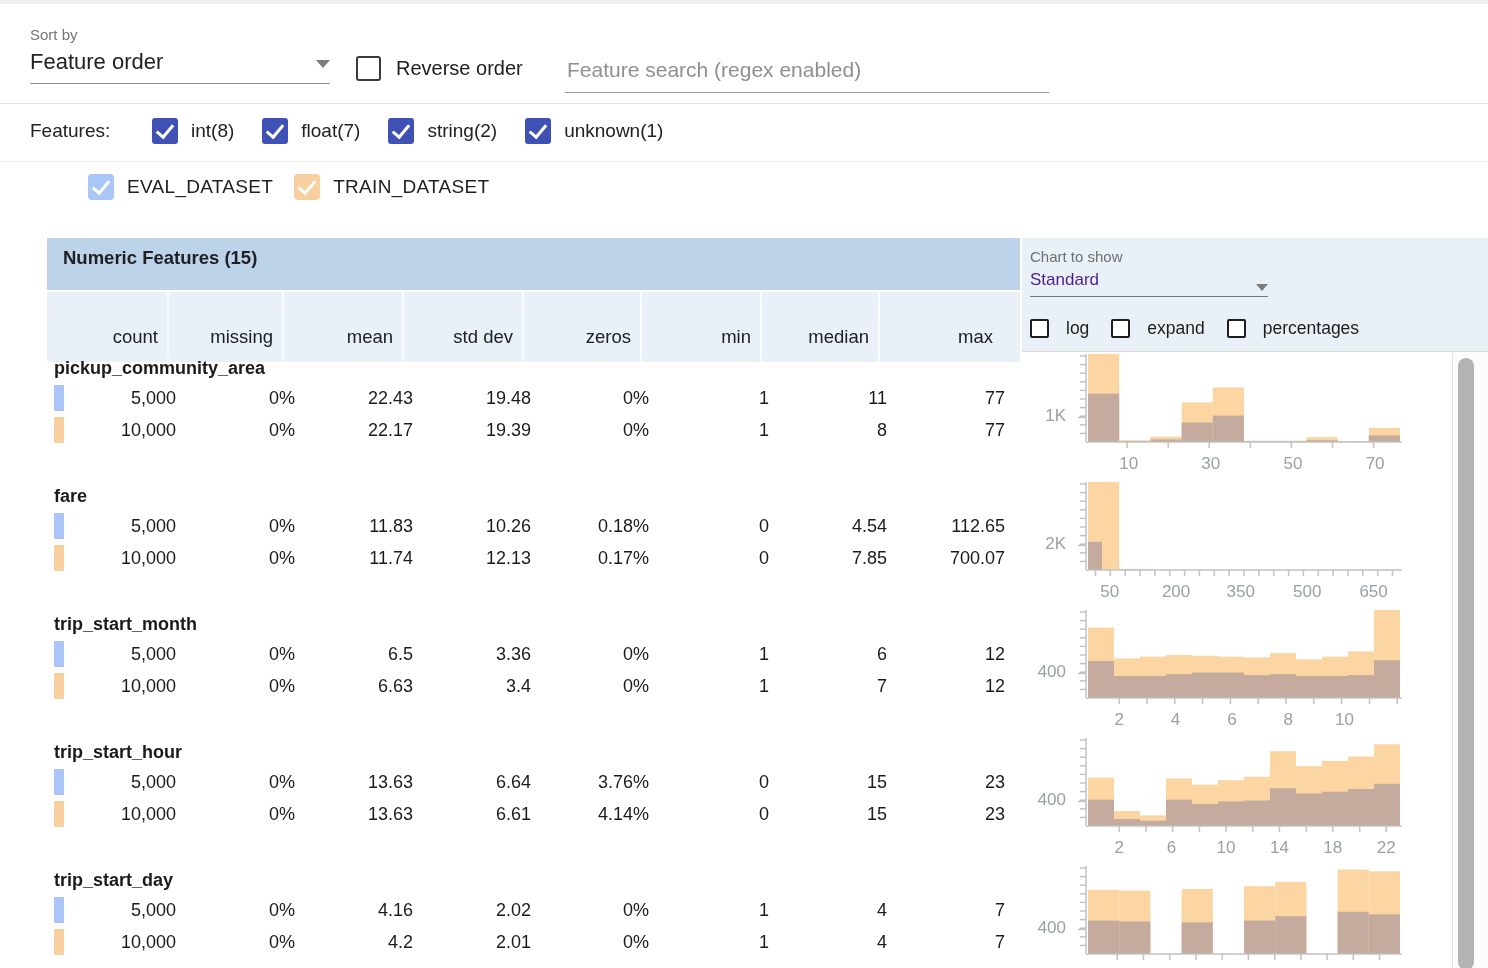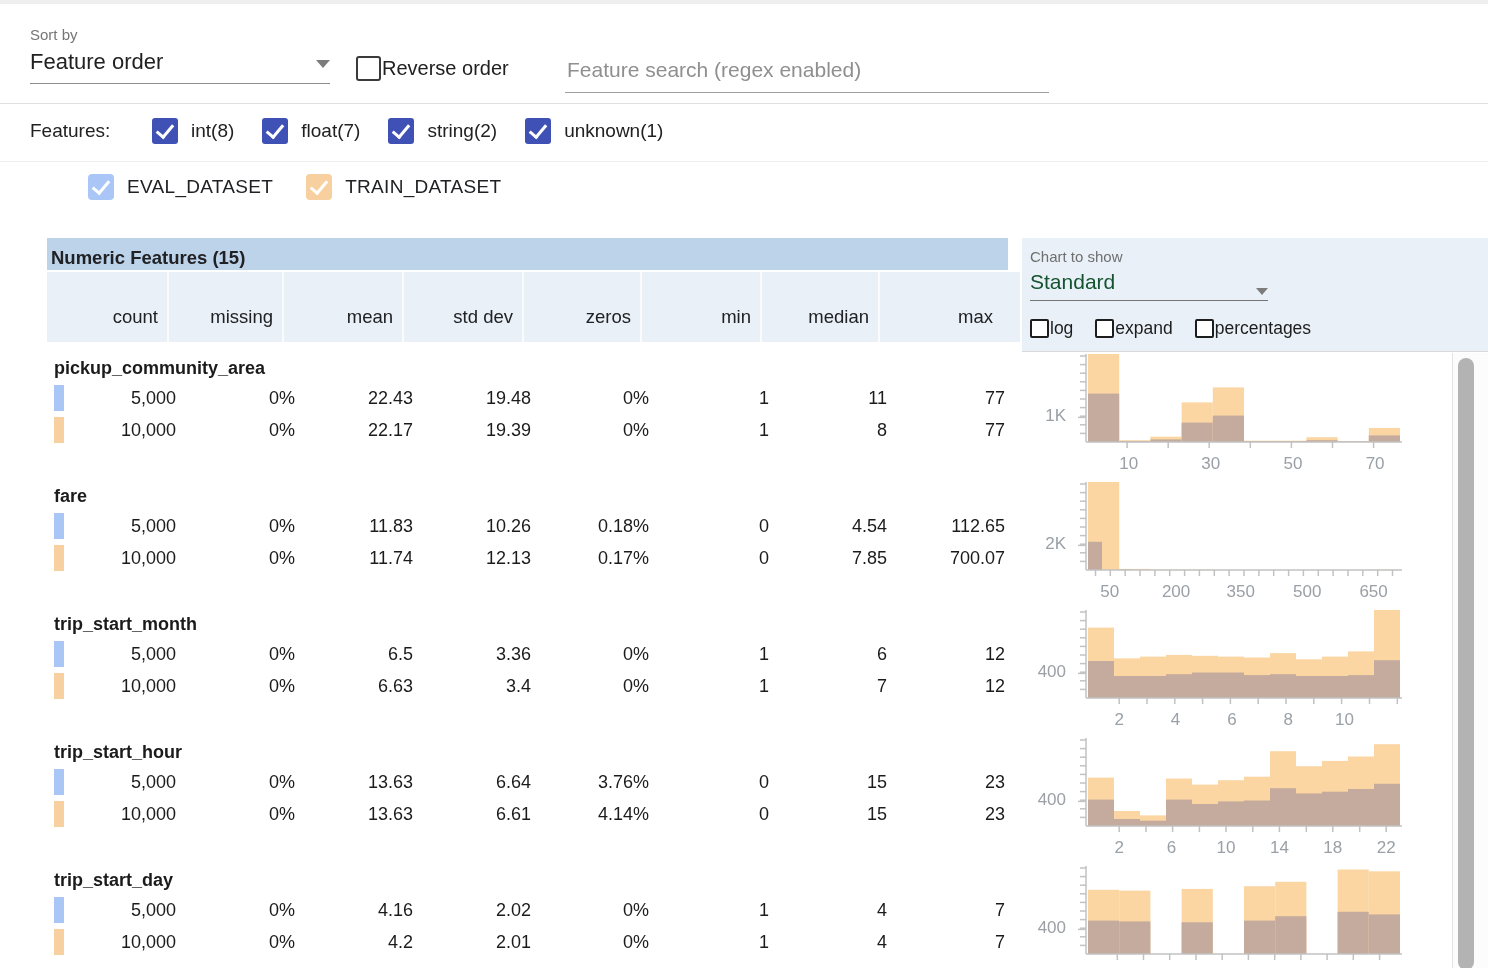--- a/index.html
+++ b/index.html
@@ -13,21 +13,21 @@
 
   
   .field-label { font-size:15px; color:#757575; }
   .select { display:flex; align-items:flex-end; justify-content:space-between;
     border-bottom:1.5px solid #8f8f8f; cursor:pointer; }
   .select .val { font-size:22px; color:#212121; }
   .arrow { width:0; height:0; border-left:7px solid transparent; border-right:7px solid transparent;
     border-top:8px solid #7c7c7c; display:inline-block; margin-bottom:7px; }
   .arrow.sm { border-left-width:6px; border-right-width:6px; border-top-width:7px; margin-bottom:5px; }
 
-  .reverse { position:absolute; left:356px; top:56px; display:flex; align-items:center; gap:1px; }
+  .reverse { position:absolute; left:356px; top:56px; display:flex; align-items:center; gap:15px; }
   .reverse .lab { font-size:20px; color:#212121; }
 
   input.search { position:absolute; left:565px; top:52px; width:480px; border:none; outline:none;
     border-bottom:1.5px solid #9e9e9e; font-size:21px; padding:6px 2px 10px 2px;
     font-family:"Liberation Sans","DejaVu Sans",sans-serif; background:transparent; color:#212121; }
   input.search::placeholder { color:#8f8f8f; }
 
   .divider { position:absolute; left:0; width:1488px; height:1px; background:#e0e0e0; }
 
   
@@ -40,43 +40,43 @@
   .scb { width:15px; height:15px; background:#fff; border:2px solid #1d1d1d; border-radius:2px;
     display:inline-block; flex:none; }
 
   
   .filters-label { position:absolute; left:30px; top:120px; font-size:19px; color:#212121; }
   #filters { position:absolute; left:152px; top:118px; display:flex; gap:28px; }
   .fitem { display:flex; align-items:center; gap:13px; cursor:pointer; }
   .fitem .lab { font-size:19px; color:#212121; }
 
   
-  #datasets { position:absolute; left:88px; top:174px; display:flex; gap:33px; }
+  #datasets { position:absolute; left:88px; top:174px; display:flex; gap:21px; }
   .ditem { display:flex; align-items:center; gap:13px; cursor:pointer; }
   .ditem .lab { font-size:19px; color:#202124; letter-spacing:.3px; }
 
   
   .table-panel { position:absolute; left:47px; top:238px; width:973px; }
-  .table-title { height:32px; line-height:40px; background:#bdd3ea; font-size:18.5px; font-weight:bold;
-    padding-left:4px; width:957px; }
+  .table-title { height:52px; line-height:40px; background:#bdd3ea; font-size:18.5px; font-weight:bold;
+    padding-left:16px; width:957px; }
   .col-headers { margin-top:2px; height:70px; background:#e9f0f8; display:flex; width:973px; }
   .hcell { display:flex; align-items:flex-end; justify-content:flex-end; padding:0 9px 14px 0;
     font-size:18.5px; color:#202124; box-sizing:border-box; }
   .hcell + .hcell { border-left:2px solid #f9fbfd; }
   .h0{width:120px}.h1{width:115px}.h2{width:120px}.h3{width:120px}.h4{width:118px}.h5{width:120px}.h6{width:118px}.h7{width:124px}
 
   
   .chart-header { position:absolute; left:1022px; top:238px; width:456px; height:113px;
     background:#e9f0f8; border-bottom:1px solid #d9d9d9;padding-left:16px; }
   .ch-label { position:absolute; left:8px; top:10px; font-size:15px; color:#6f6f6f; }
   .ch-select { position:absolute; left:8px; top:32px; width:238px; display:flex; align-items:flex-end;
     justify-content:space-between; border-bottom:1.5px solid #757575; cursor:pointer; }
-  .ch-select .val { font-size:21px; color:#14532d; padding-bottom:6px; }
+  .ch-select .val { font-size:17px; color:#4c1d95; padding-bottom:6px; }
   .ch-opts { position:absolute; left:8px; top:80px; display:flex; gap:22px; }
-  .oitem { display:flex; align-items:center; gap:1px; cursor:pointer; }
+  .oitem { display:flex; align-items:center; gap:17px; cursor:pointer; }
   .oitem .lab { font-size:17.5px; color:#1d1d1d; }
 
   
   #flist { position:absolute; left:47px; top:352px; width:973px; }
   .fblock { position:relative; height:128px; }
   .fname { position:absolute; left:7px; top:2px; height:28px; line-height:28px;
     font-size:18px; font-weight:bold; color:#1b1b1b; }
   .frow { position:absolute; left:0; height:32px; display:flex; align-items:center; width:973px; }
   .frow.r0 { top:30px; } .frow.r1 { top:62px; }
   .swatch { position:absolute; left:7px; top:3px; width:10px; height:26px; }

